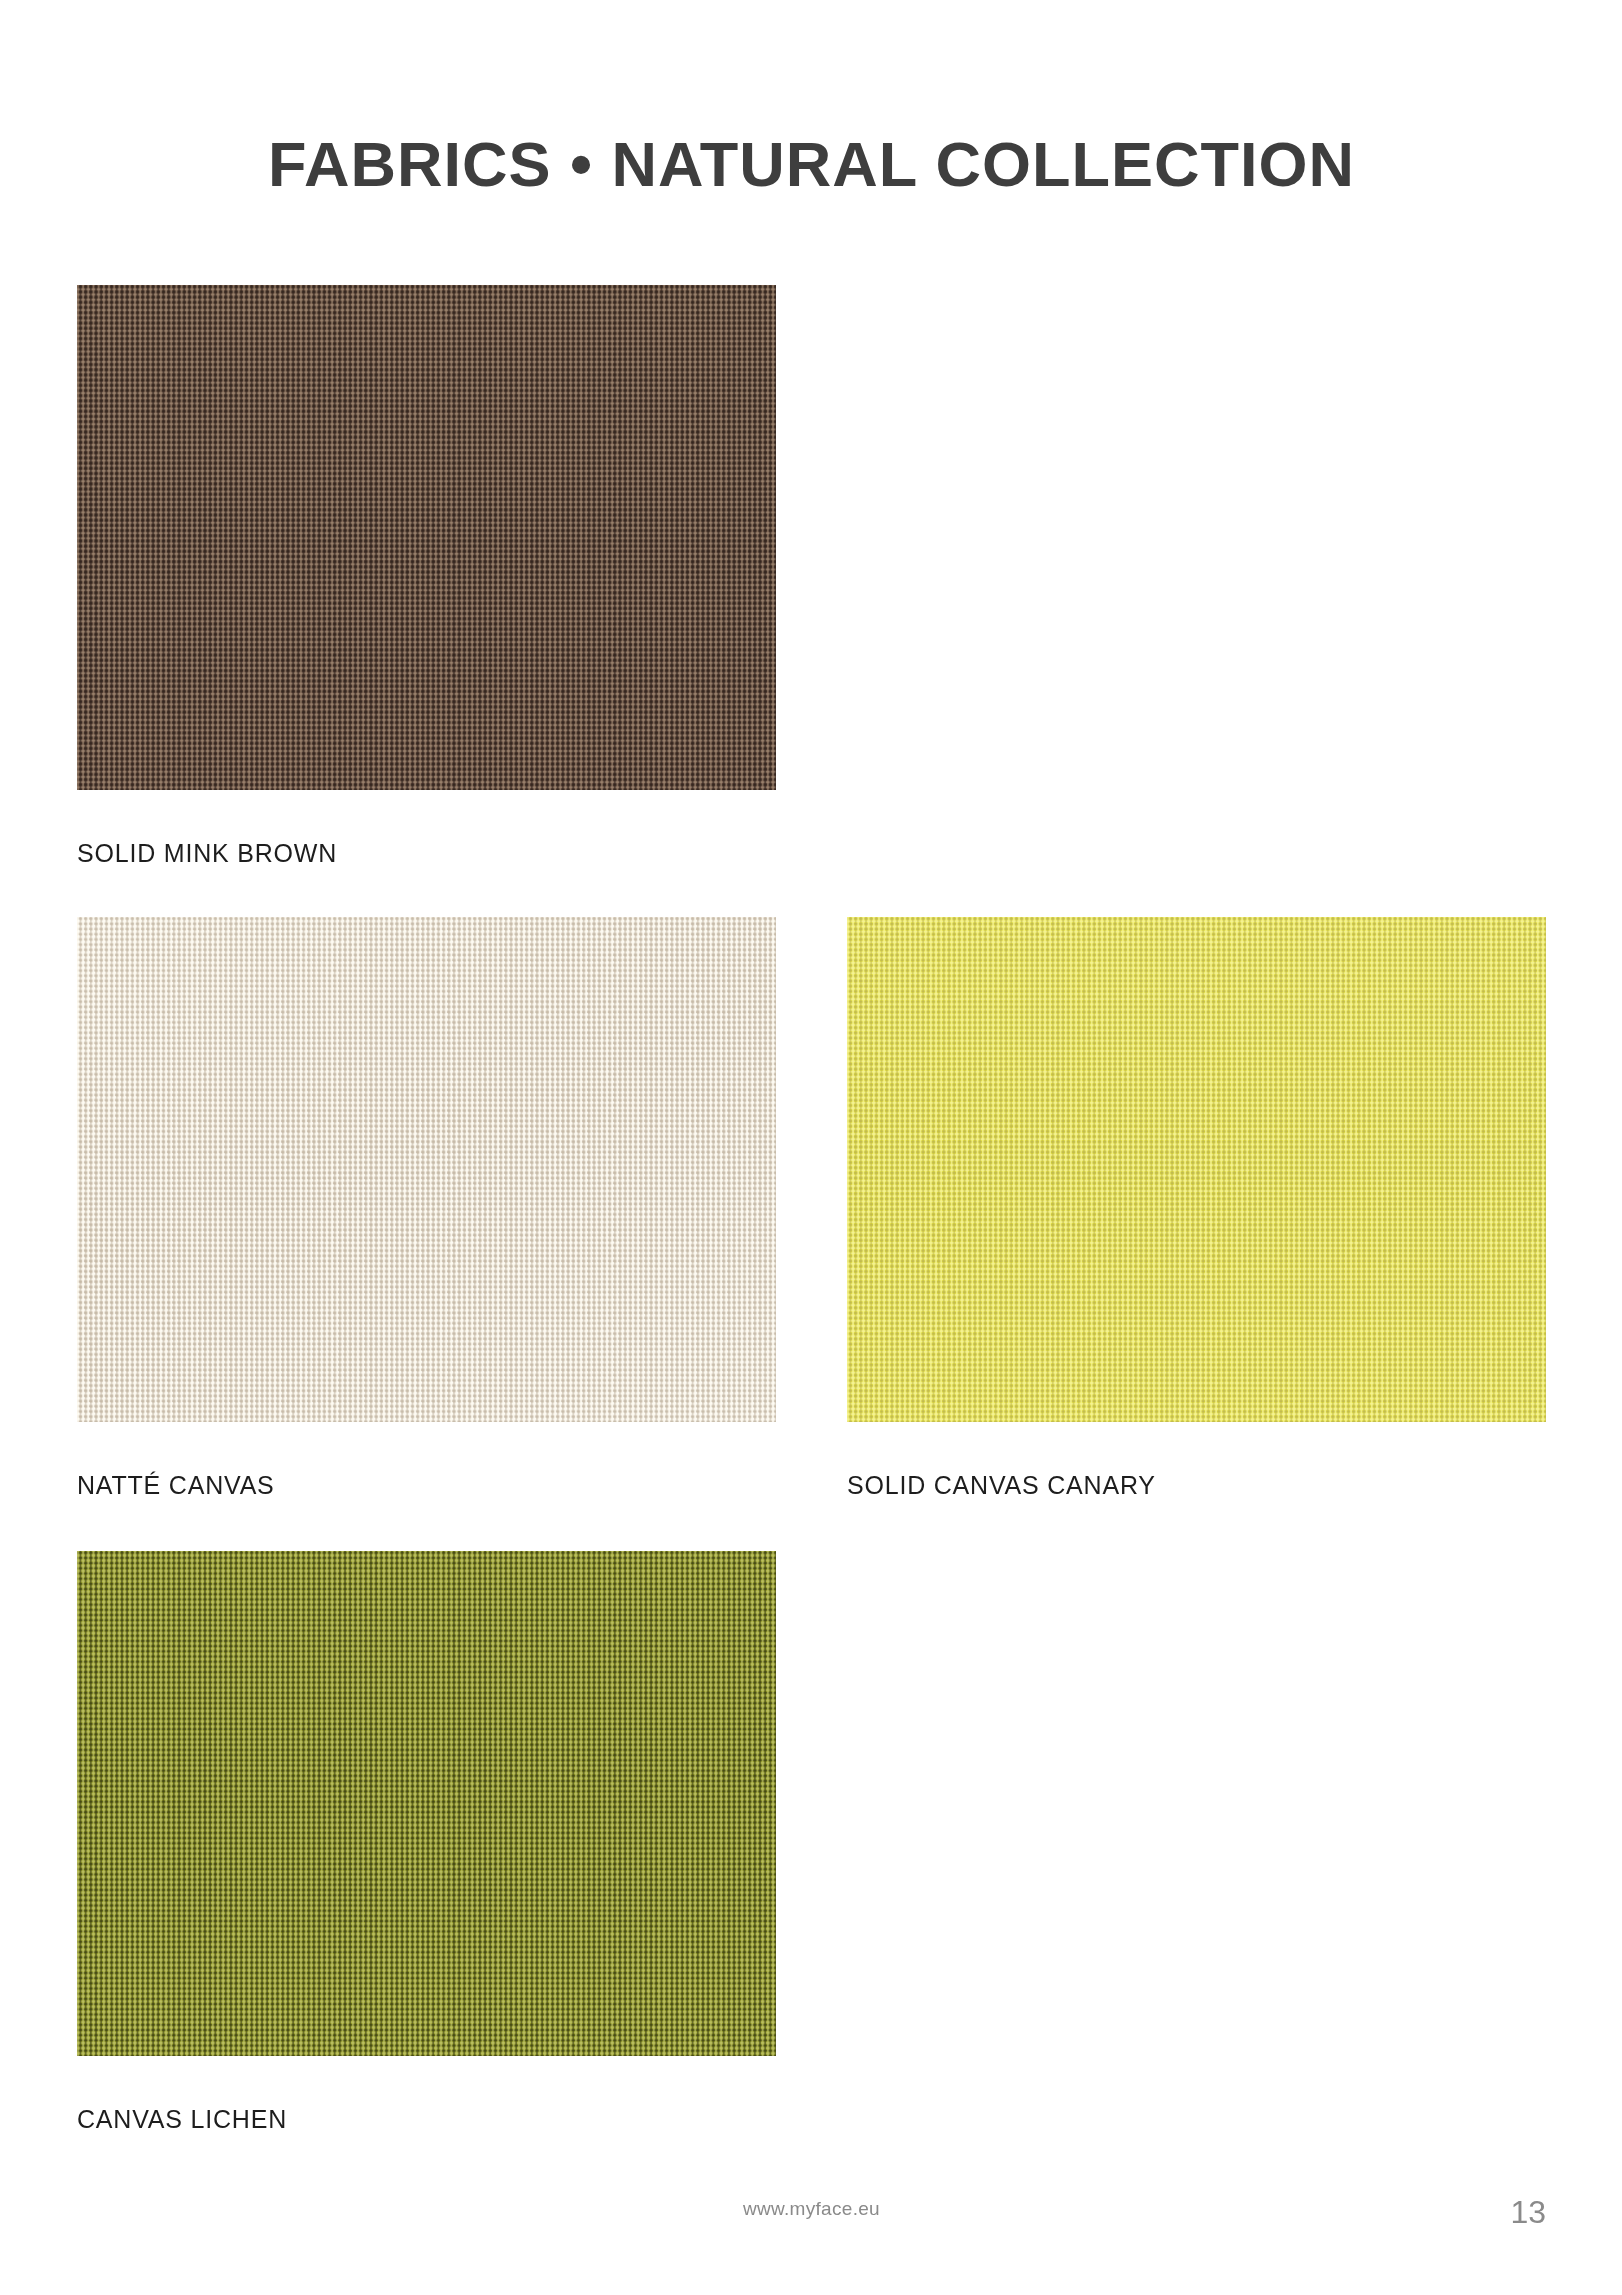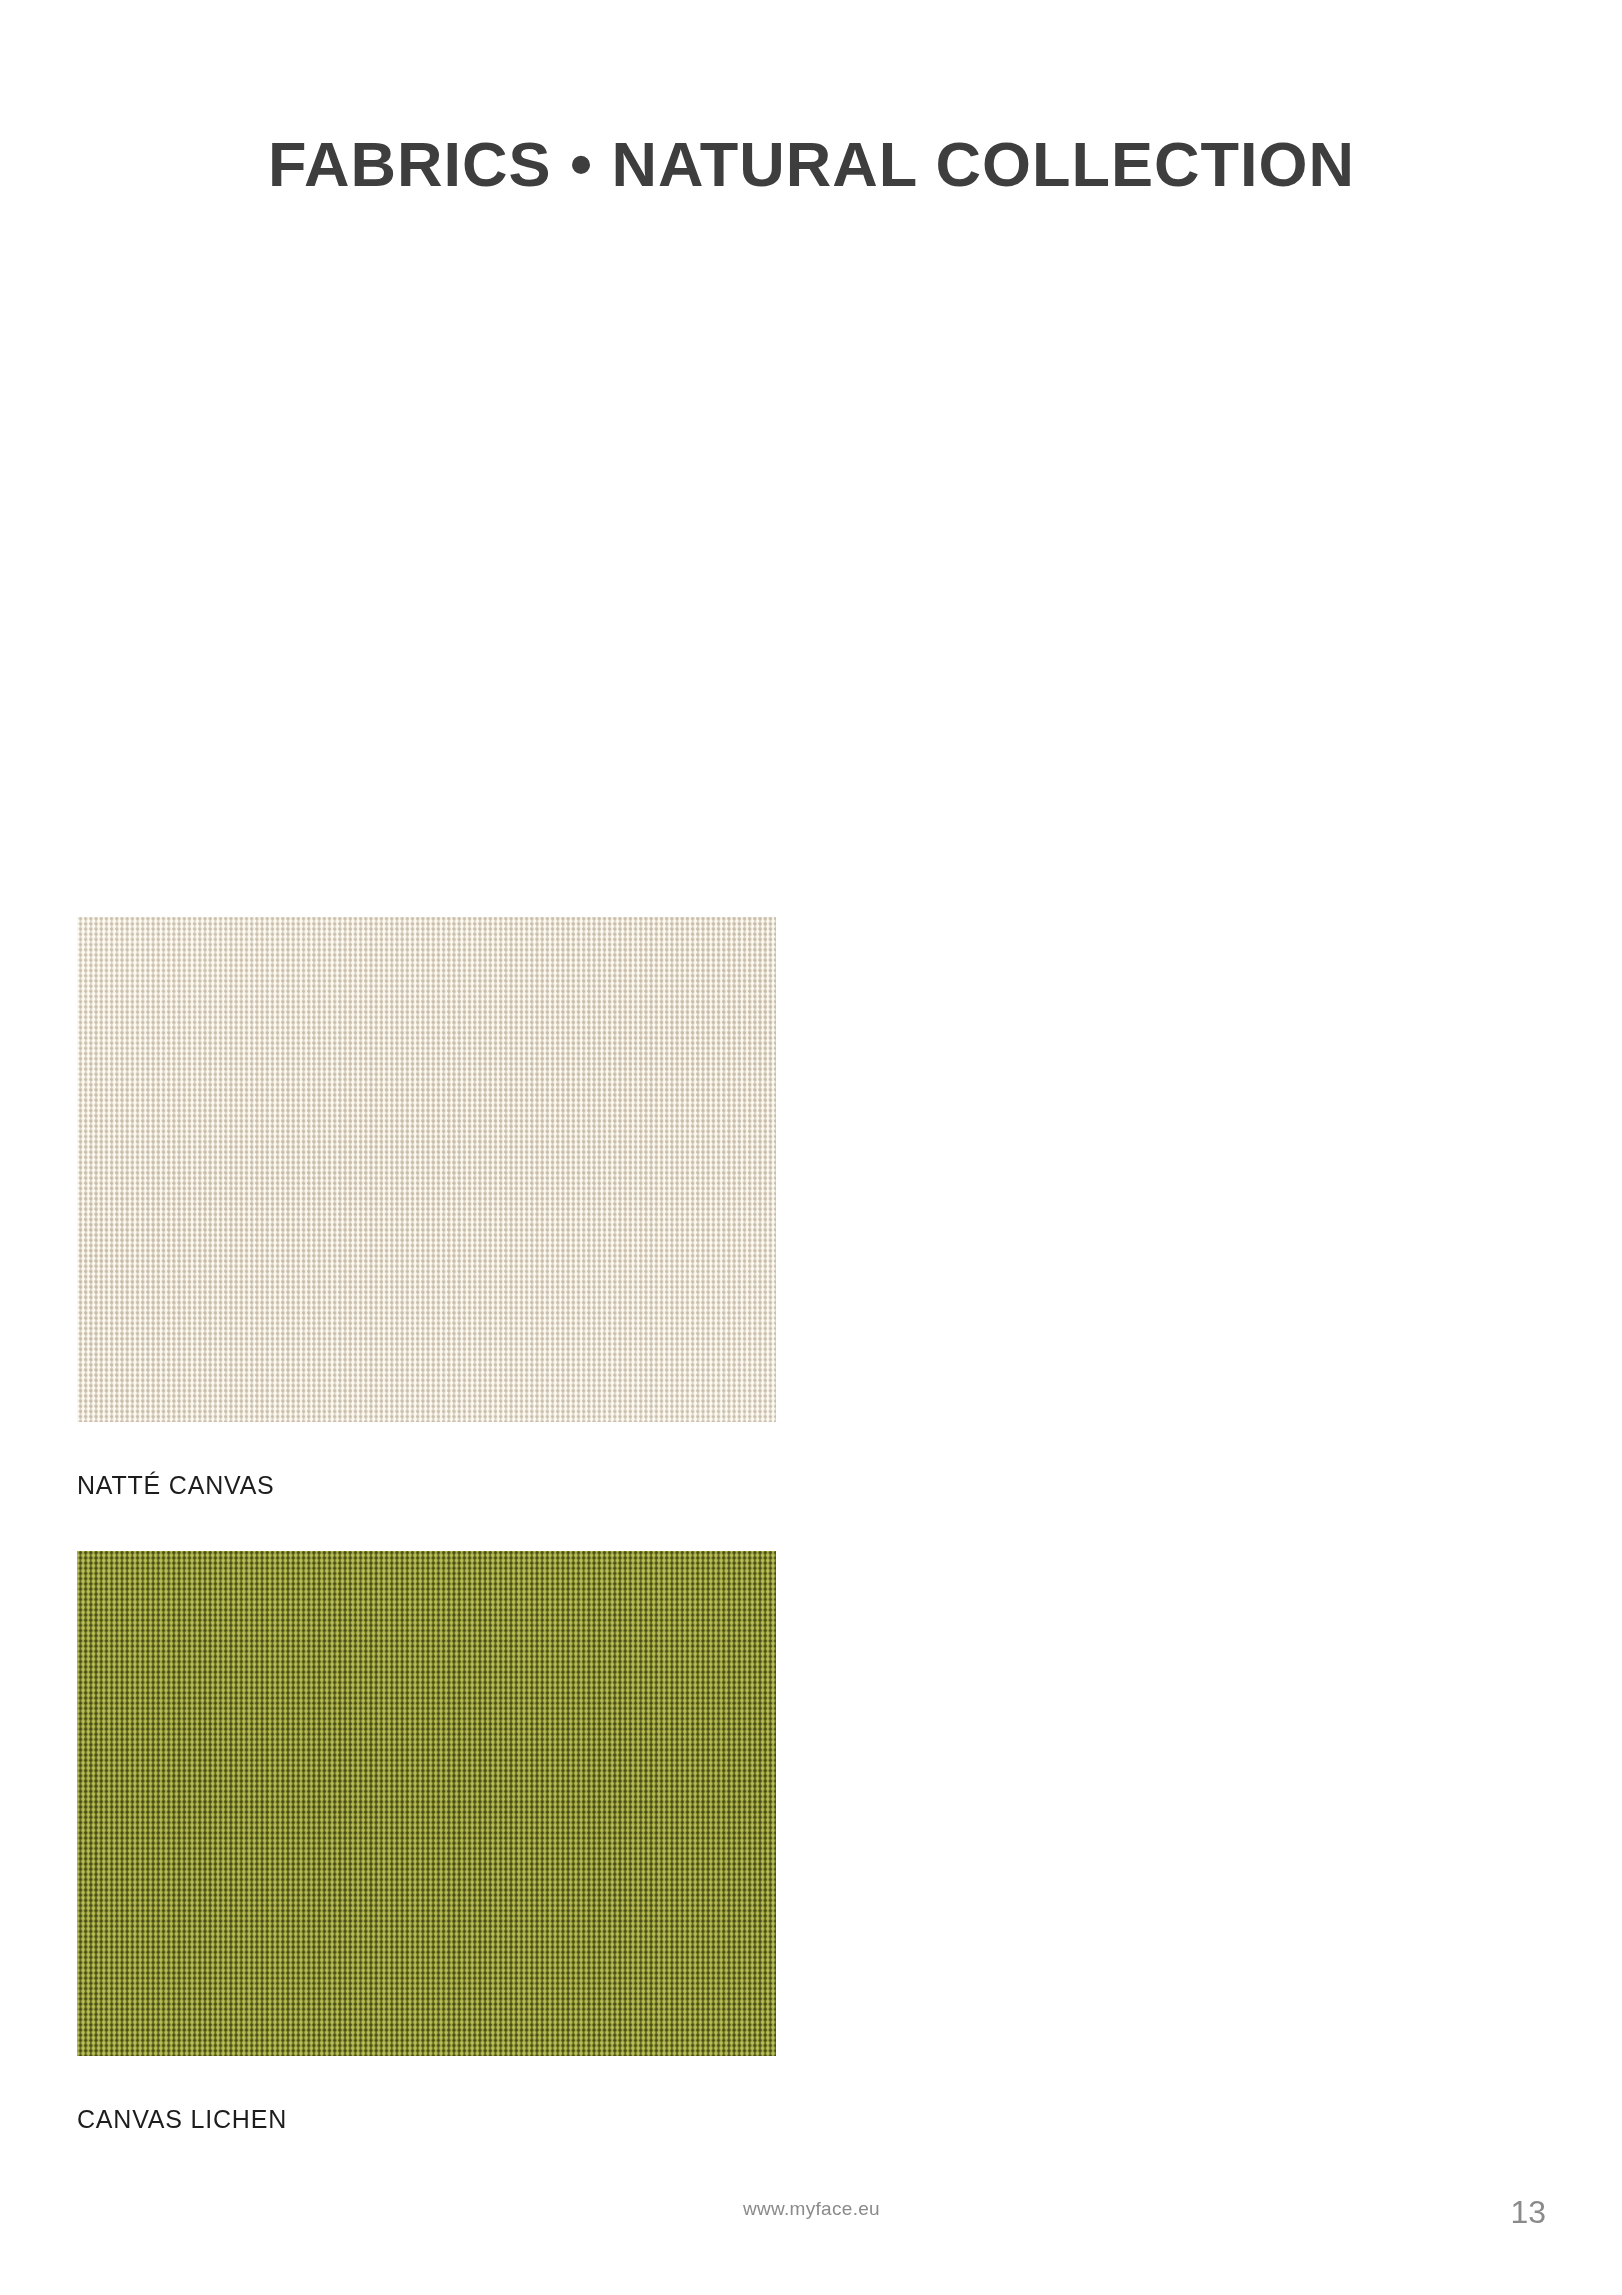--- a/index.html
+++ b/index.html
@@ -232,26 +232,34 @@
 </head>
 <body>
 
 <div class="page">
 
   <h1 class="page-title">FABRICS • NATURAL COLLECTION</h1>
 
   <div class="grid">
 
     <div class="row row-1">
+      <div class="cell">
+        <div class="swatch tex-mink"></div>
+        <div class="swatch-label">SOLID MINK BROWN</div>
+      </div>
     </div>
 
     <div class="row row-2">
       <div class="cell">
         <div class="swatch tex-canvas"></div>
         <div class="swatch-label">NATTÉ CANVAS</div>
+      </div>
+      <div class="cell">
+        <div class="swatch tex-canary"></div>
+        <div class="swatch-label">SOLID CANVAS CANARY</div>
       </div>
     </div>
 
     <div class="row row-3">
       <div class="cell">
         <div class="swatch tex-lichen"></div>
         <div class="swatch-label">CANVAS LICHEN</div>
       </div>
     </div>
 

